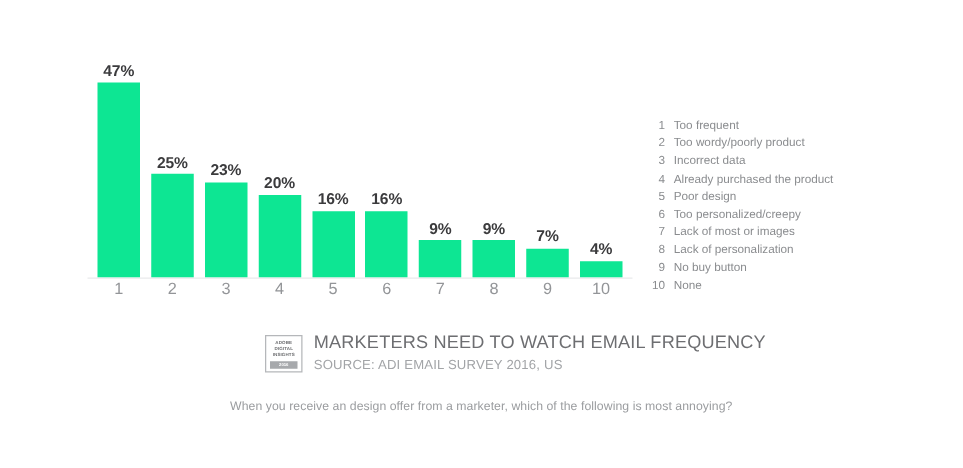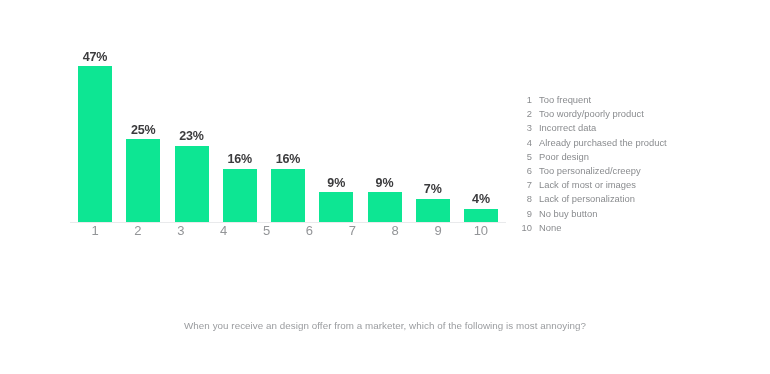--- a/index.html
+++ b/index.html
@@ -219,20 +219,24 @@
           <div class="bar-value">47%</div>
           <div class="bar-rect" style="height: 156px; background: rgb(13, 230, 147);"></div>
         </div>
         <div class="bar-slot">
           <div class="bar-value">25%</div>
           <div class="bar-rect" style="height: 82.9787px; background: rgb(13, 230, 147);"></div>
         </div>
         <div class="bar-slot">
           <div class="bar-value">23%</div>
           <div class="bar-rect" style="height: 76.3404px; background: rgb(13, 230, 147);"></div>
+        </div>
+        <div class="bar-slot">
+          <div class="bar-value">20%</div>
+          <div class="bar-rect" style="height: 66.383px; background: rgb(13, 230, 147);"></div>
         </div>
         <div class="bar-slot">
           <div class="bar-value">16%</div>
           <div class="bar-rect" style="height: 53.1064px; background: rgb(13, 230, 147);"></div>
         </div>
         <div class="bar-slot">
           <div class="bar-value">16%</div>
           <div class="bar-rect" style="height: 53.1064px; background: rgb(13, 230, 147);"></div>
         </div>
         <div class="bar-slot">
@@ -303,16 +307,28 @@
       <div class="legend-row">
         <span class="legend-num">9</span>
         <span class="legend-label">No buy button</span>
       </div>
       <div class="legend-row">
         <span class="legend-num">10</span>
         <span class="legend-label">None</span>
       </div>
     </div>
 
+  <div id="title-block">
+    <div id="adi-logo">
+      <div class="adi-line">ADOBE</div>
+      <div class="adi-line">DIGITAL</div>
+      <div class="adi-line">INSIGHTS</div>
+      <div id="adi-year">2016</div>
+    </div>
+    <div id="title-text-wrap">
+      <div id="headline">MARKETERS NEED TO WATCH EMAIL FREQUENCY</div>
+      <div id="source">SOURCE: ADI EMAIL SURVEY 2016, US</div>
+    </div>
+  </div>
 
   <div id="question">When you receive an design offer from a marketer, which of the following is most annoying?</div>
 
 </div>
 
 </body></html>

